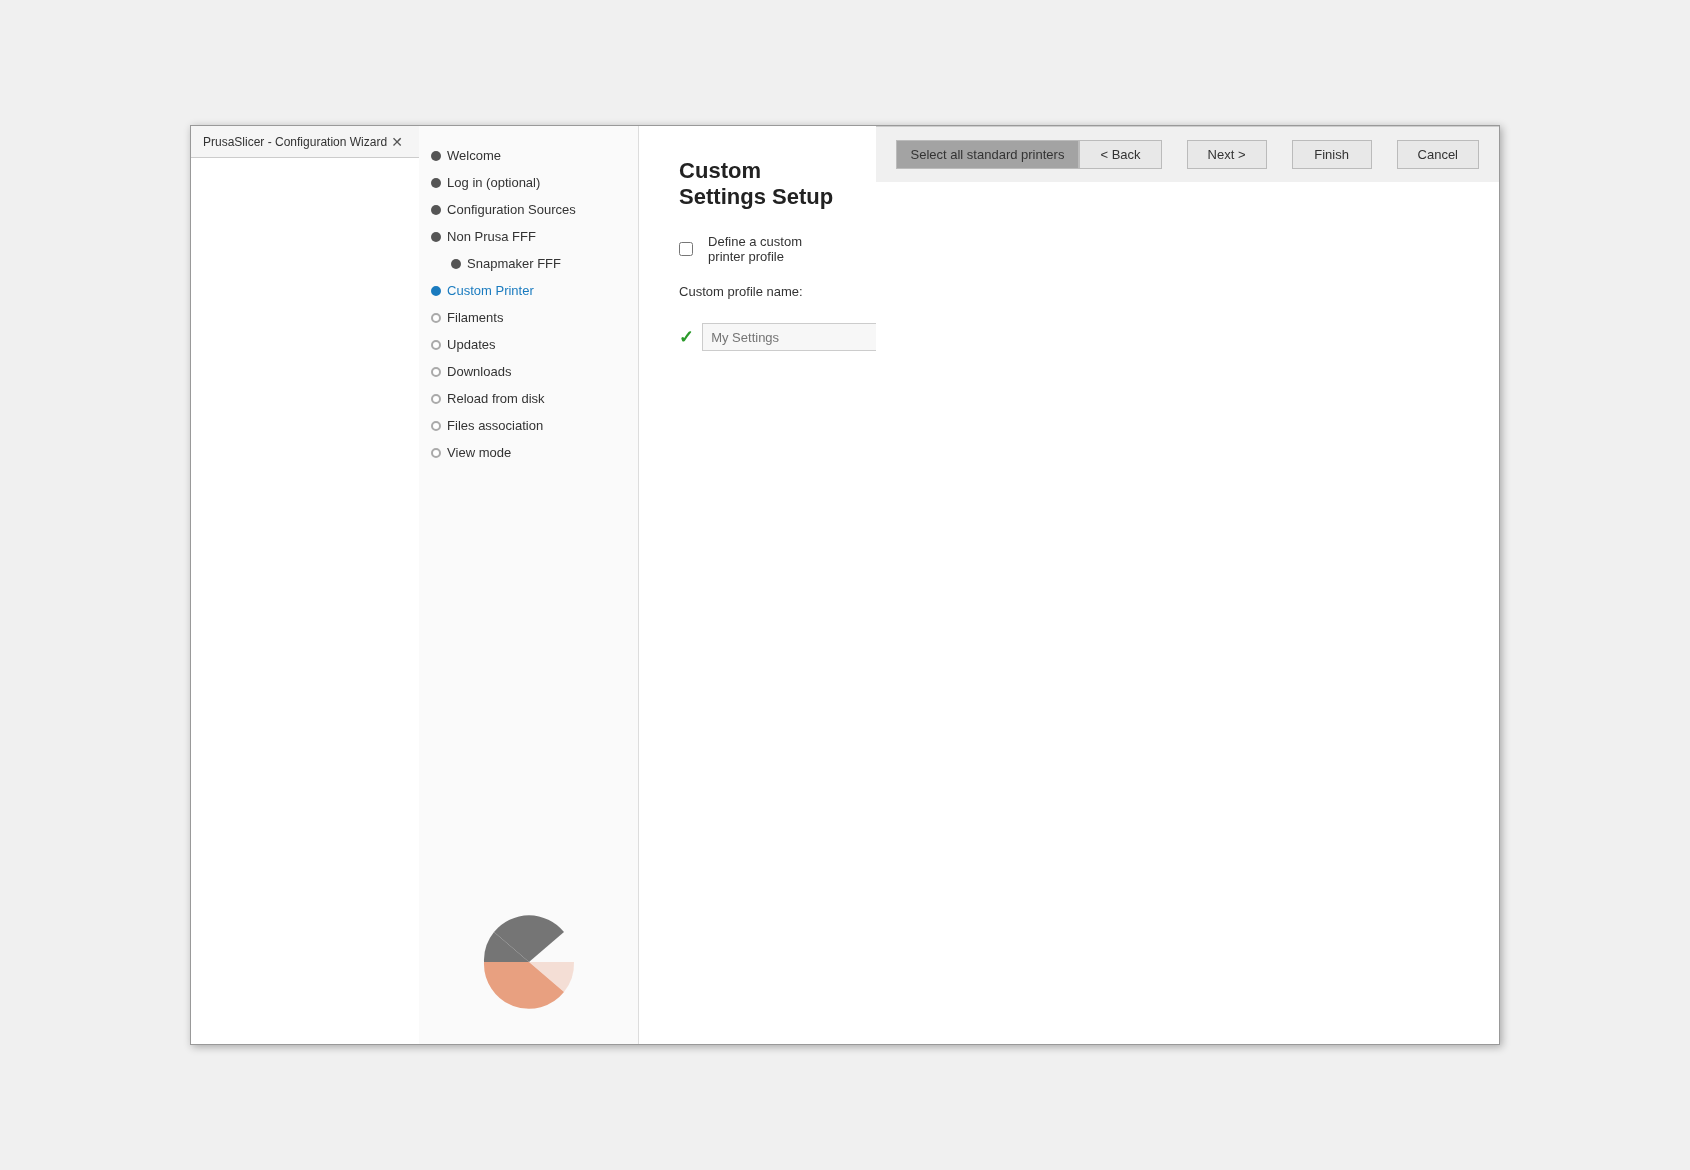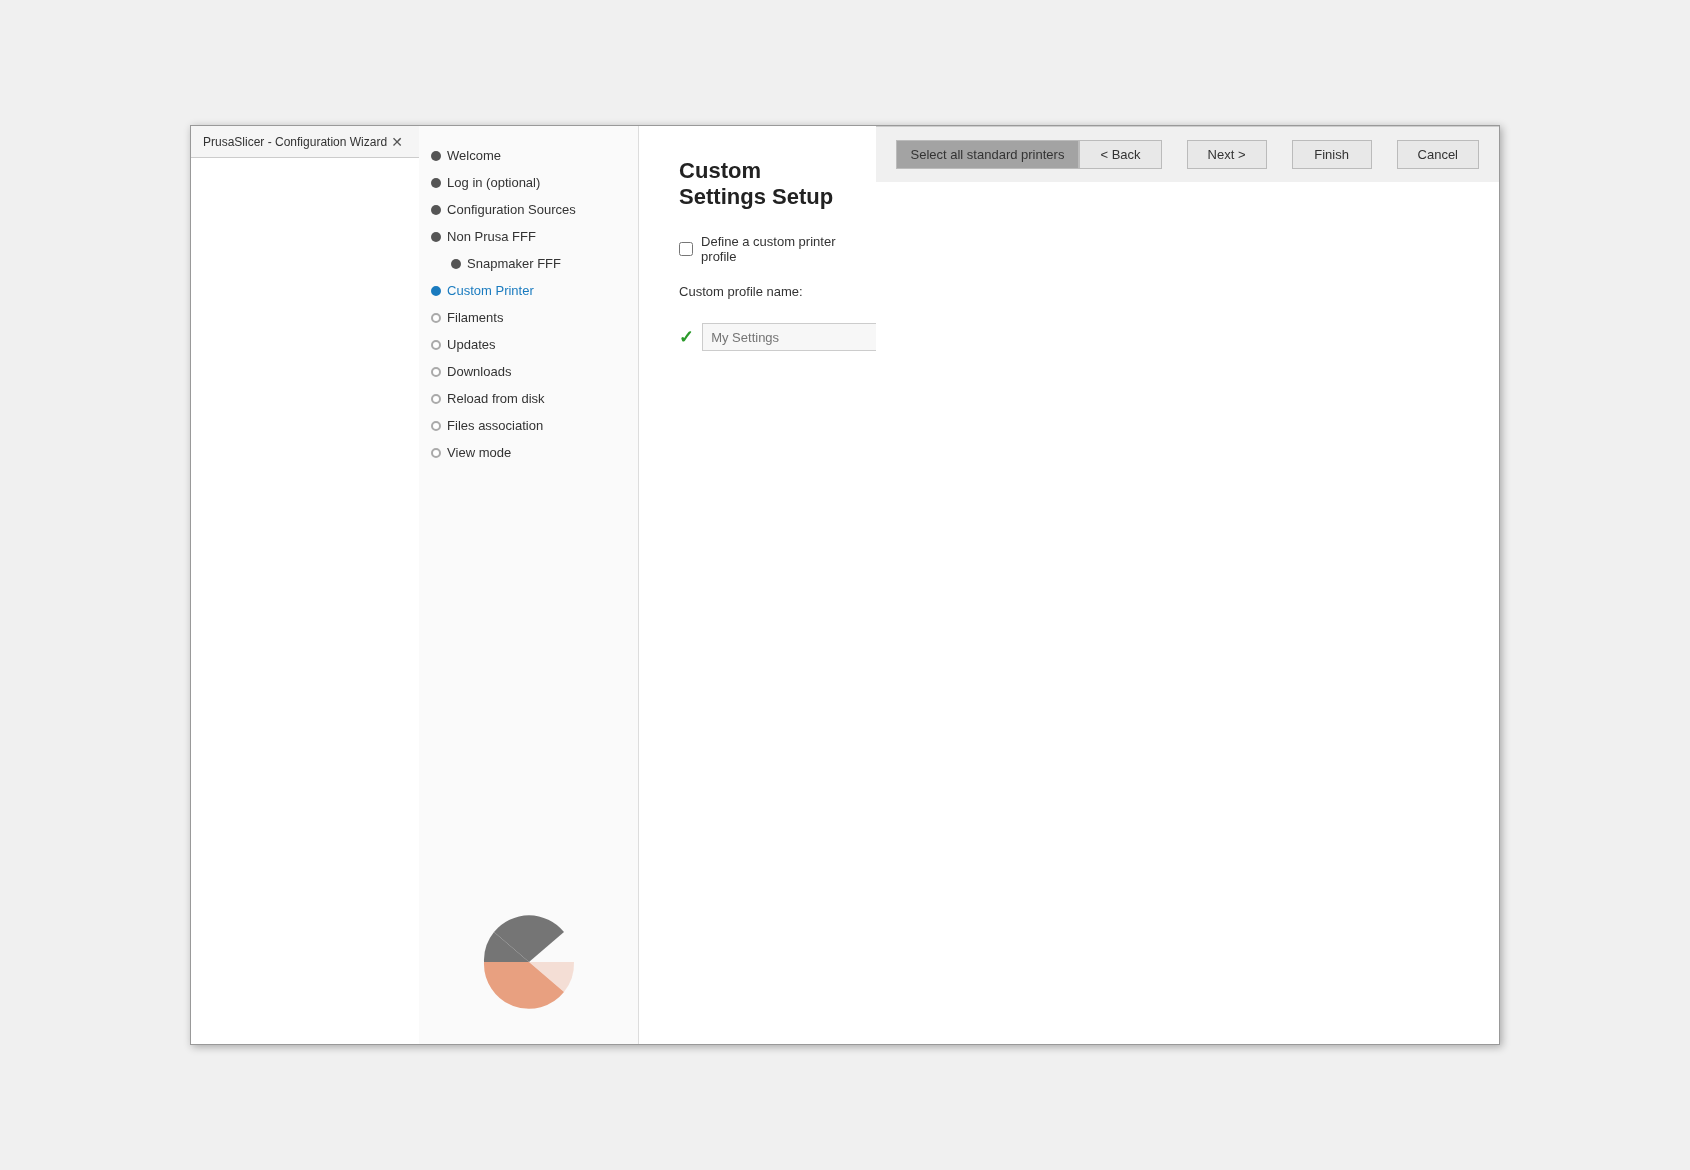--- a/index.html
+++ b/index.html
@@ -138,21 +138,21 @@
     .main-title {
       font-size: 22px;
       font-weight: bold;
       color: #222;
       margin-bottom: 24px;
     }
 
     .checkbox-row {
       display: flex;
       align-items: center;
-      gap: 8px;
+      gap: 15px;
       margin-bottom: 20px;
     }
 
     .checkbox-input {
       width: 14px;
       height: 14px;
       cursor: pointer;
       flex-shrink: 0;
     }
 

